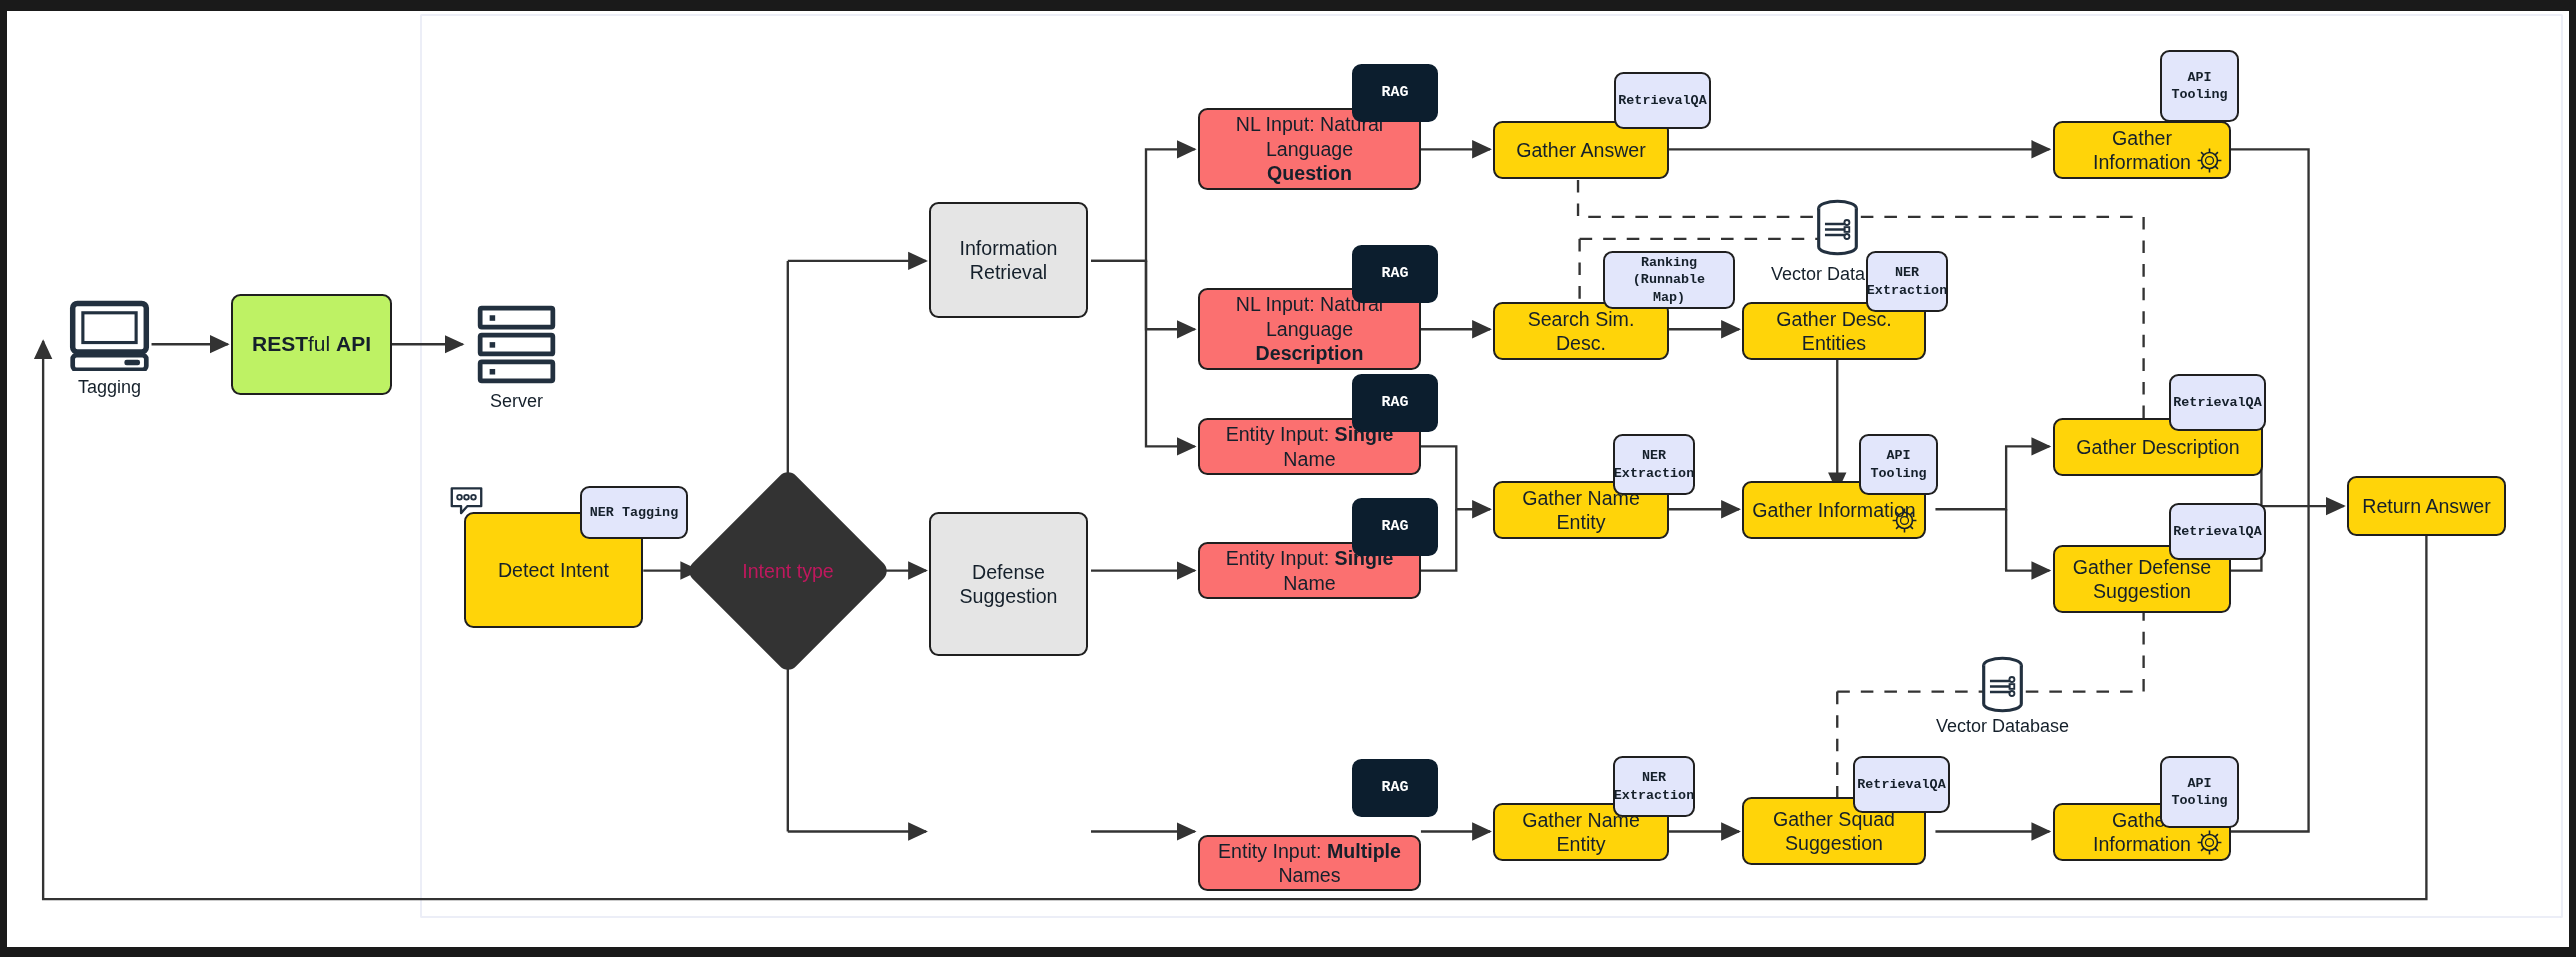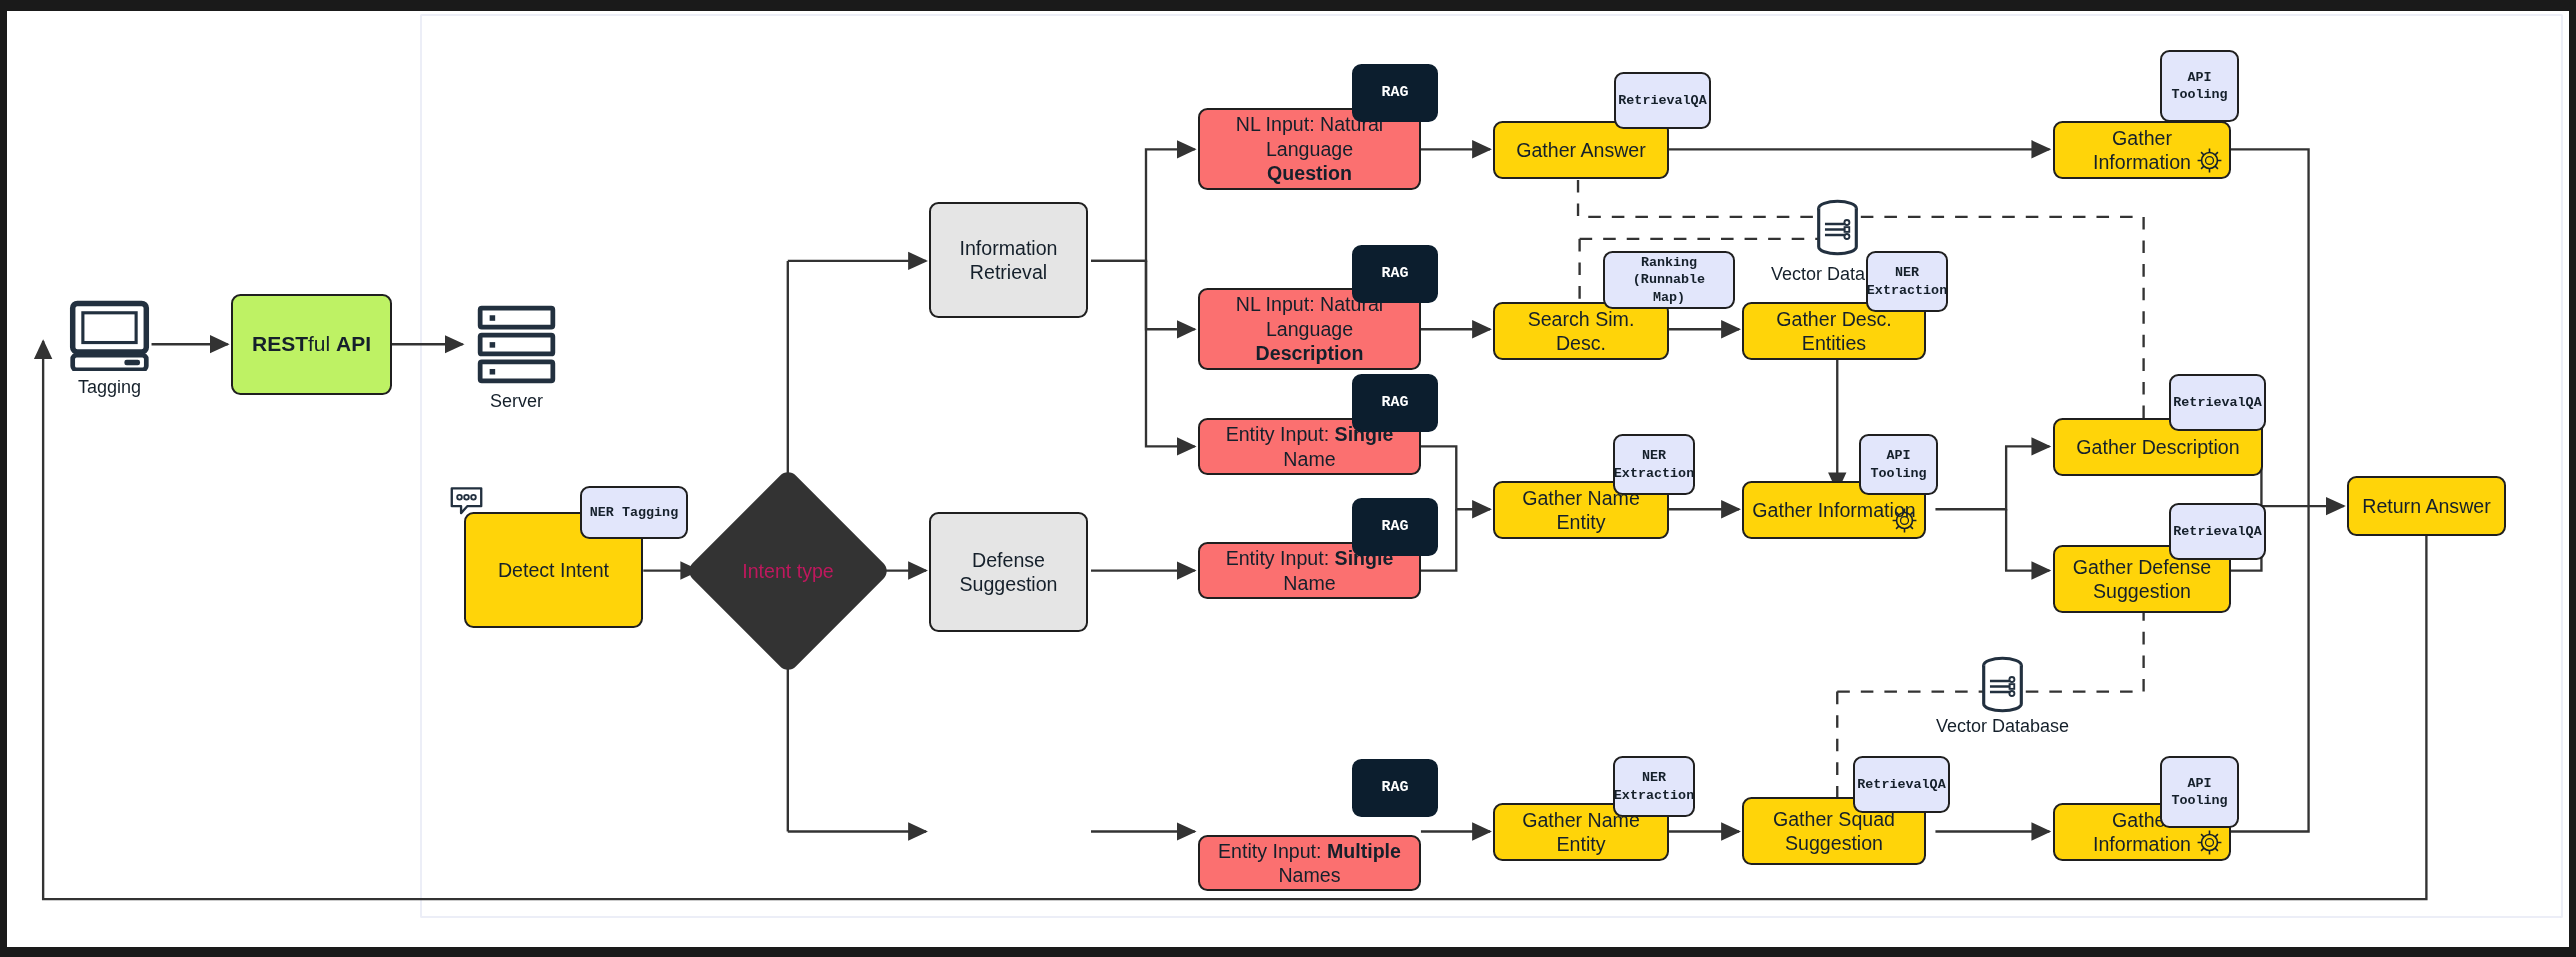--- a/index.html
+++ b/index.html
@@ -266,21 +266,21 @@
       <div class="diamond"></div>
       <div class="diamond-label">Intent type</div>
     </div>
 
     <div class="node n-purple" style="left:922px; top:191px; width:159px; height:116px;">
       <span class="lbl">
         <span>Information</span><br><span>Retrieval</span>
       </span>
     </div>
 
-    <div class="node n-purple" style="left:922px; top:501px; width:159px; height:120px;">
+    <div class="node n-purple" style="left:922px; top:501px; width:159px; height:144px;">
       <span class="lbl">Defense Suggestion</span>
     </div>
 
 
     <div class="node n-red" style="left:1191px; top:97px; width:223px; height:82px;">
       <span class="lbl">
         <span>NL Input: Natural Language</span><br><b>Question</b>
       </span>
     </div>
     <div class="badge b-navy" style="left:1345px; top:53px; width:86px; height:58px;">

